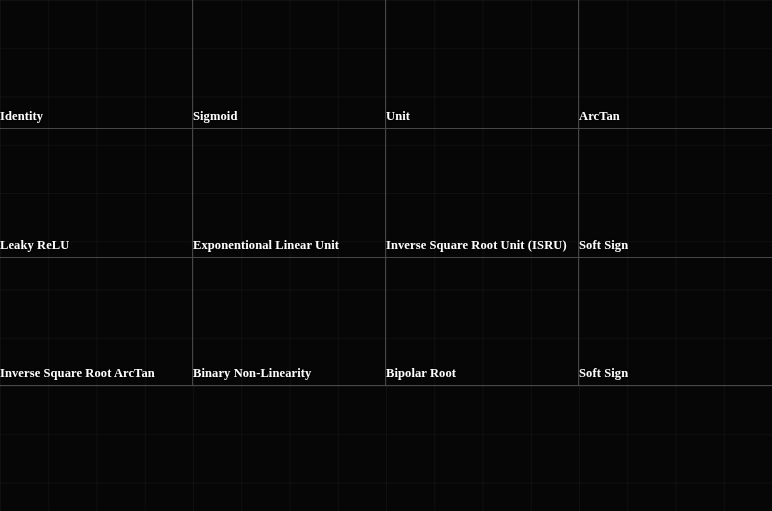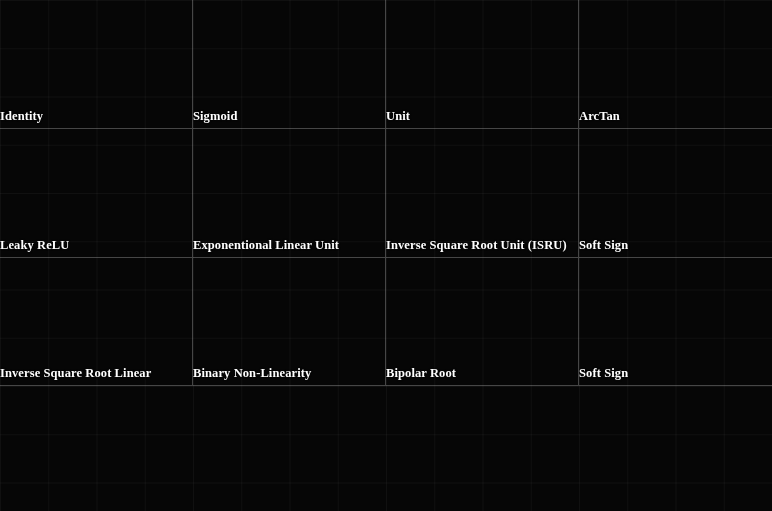--- a/index.html
+++ b/index.html
@@ -93,21 +93,21 @@
       <div class="label">Exponentional Linear Unit</div>
     </div>
     <div class="cell">
       <div class="label">Inverse Square Root Unit (ISRU)</div>
     </div>
     <div class="cell">
       <div class="label">Soft Sign</div>
     </div>
 
     <div class="cell">
-      <div class="label">Inverse Square Root Linear</div>
+      <div class="label">Inverse Square Root ArcTan</div>
     </div>
     <div class="cell">
       <div class="label">Binary Non-Linearity</div>
     </div>
     <div class="cell">
       <div class="label">Bipolar Root</div>
     </div>
     <div class="cell">
       <div class="label">Soft Sign</div>
     </div>

